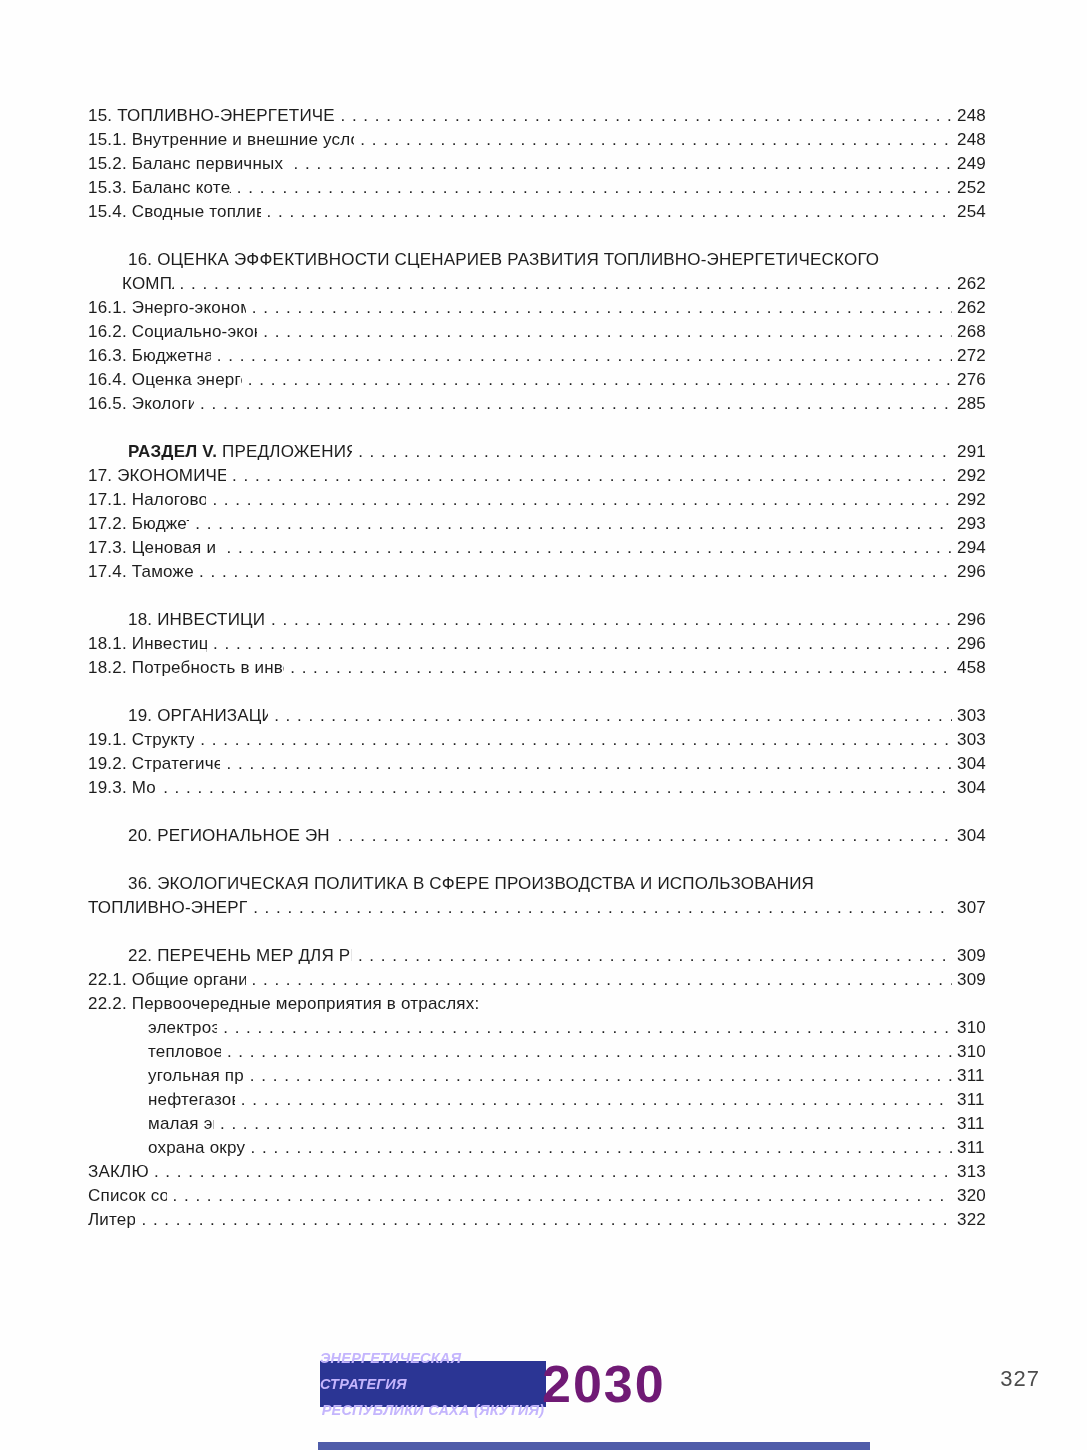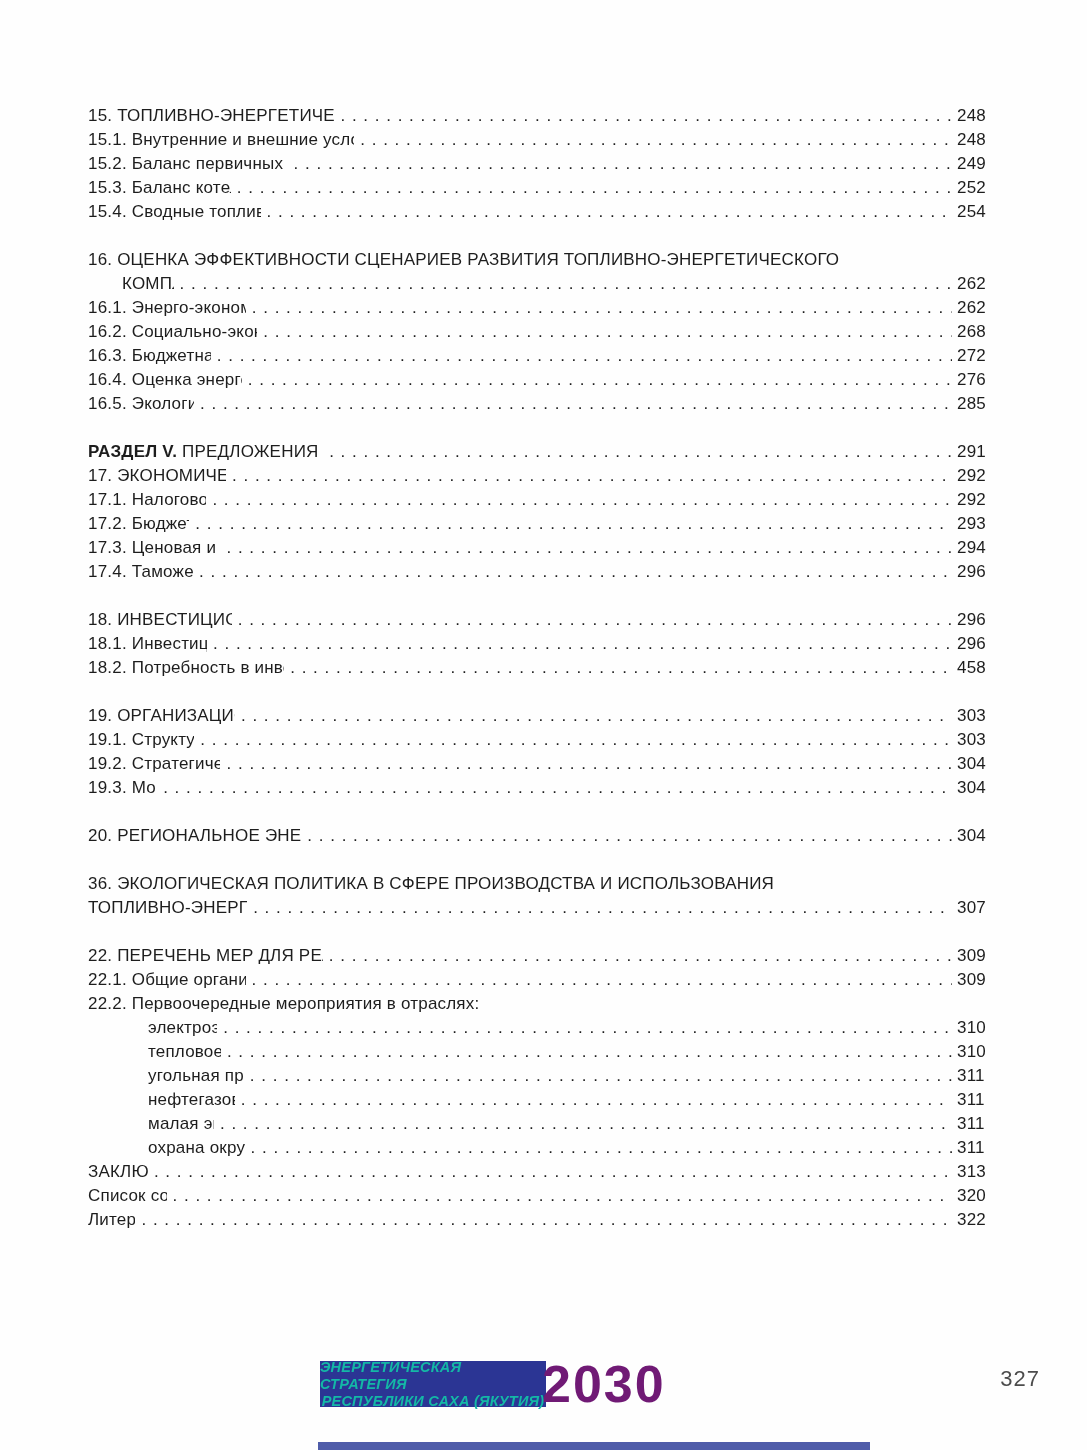--- a/index.html
+++ b/index.html
@@ -25,21 +25,21 @@
   }
   .toc-row {
     display: flex;
     align-items: baseline;
     height: 24px;
     line-height: 24px;
     font-size: 17px;
     letter-spacing: 0.2px;
     white-space: nowrap;
   }
-  .toc-row.gap-before { margin-top: 24px; }
+  .toc-row.gap-before { margin-top: 24px; margin-left: 40px; }
   .toc-row.lvl-1 { padding-left: 34px; }
   .toc-row.lvl-2 { padding-left: 60px; }
   .toc-text { flex: 0 1 auto; overflow: hidden; }
   .toc-prefix { font-weight: bold; }
   .toc-leader {
     flex: 1 1 auto;
     min-width: 0;
     overflow: hidden;
     white-space: nowrap;
     margin-left: 6px;
@@ -55,31 +55,31 @@
   .footer {
     position: absolute;
     left: 320px;
     top: 1360px;
     height: 48px;
     display: flex;
     align-items: center;
   }
   .banner {
     background: #2b3594;
-    color: #14b8a6;
+    color: #c4b5fd;
     width: 226px;
     height: 46px;
     display: flex;
     flex-direction: column;
     justify-content: center;
     align-items: center;
     font-weight: bold;
     font-style: italic;
     font-size: 14.5px;
-    line-height: 17px;
+    line-height: 26px;
     letter-spacing: 0.2px;
     position: relative;
     z-index: 1;
   }
   .year {
     font-size: 52px;
     font-weight: bold;
     color: #701a75;
     line-height: 46px;
     letter-spacing: 2px;

